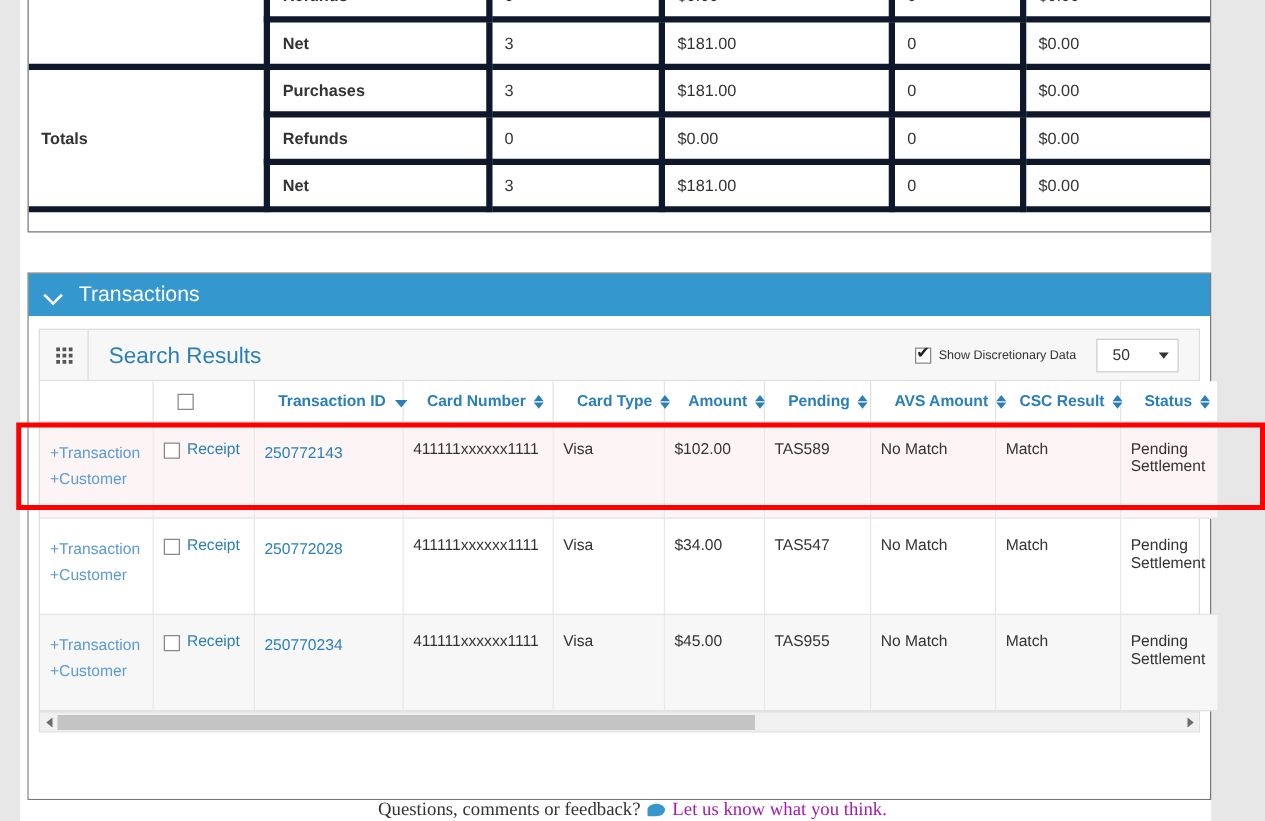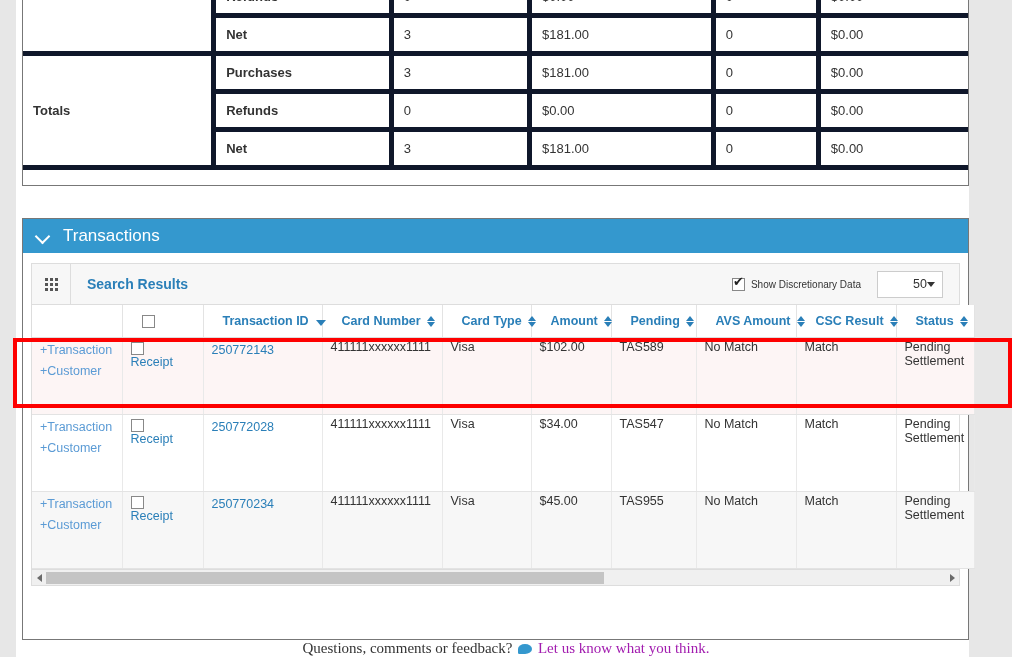--- a/index.html
+++ b/index.html
@@ -101,22 +101,22 @@
   }
   .grid-icon {
     display: grid;
     grid-template-columns: repeat(3, 3px);
     grid-template-rows: repeat(3, 3px);
     gap: 2px;
   }
   .grid-icon i { background: #555; display: block; width: 3px; height: 3px; }
   .search-results {
     color: #2a7fb8;
-    font-weight: bold;
-    font-size: 14px;
+    font-weight: normal;
+    font-size: 18px;
     padding-left: 16px;
     cursor: pointer;
   }
   .tb-spacer { flex: 1; }
   .discretionary {
     display: flex; align-items: center;
     font-size: 10px; color: #333;
     margin-right: 16px;
     cursor: pointer;
   }
@@ -136,21 +136,21 @@
     color: #222;
     line-height: 1;
   }
   .pagesize {
     width: 66px; height: 27px;
     border: 1px solid #ccc;
     background: #fff;
     font-size: 12.5px;
     color: #333;
     display: flex; align-items: center;
-    justify-content: flex-end;
+    justify-content: space-between;
     padding: 0 7px 0 12px;
     margin-right: 16px;
     cursor: pointer;
   }
   .caret-down {
     width: 0; height: 0;
     border-left: 4px solid transparent;
     border-right: 4px solid transparent;
     border-top: 5px solid #333;
   }
@@ -248,32 +248,32 @@
     flex: none;
   }
   .sort-desc::after {
     content: "";
     position: absolute; left: 0; top: 5px;
     border-left: 5px solid transparent;
     border-right: 5px solid transparent;
     border-top: 6px solid #2a7fb8;
   }
   table.grid td {
-    padding: 2px 8px;
+    padding: 14px 8px;
     border-right: 1px solid #e9e9e9;
     border-bottom: 1px solid #e3e3e3;
     vertical-align: top;
     color: #333;
     height: 77px;
   }
   tr.alt td { background: #f7f7f7; }
   tr.highlight td { background: #fdf5f5; }
   .lnk { color: #5b9bd5; cursor: pointer; display: block; line-height: 21px; }
   .lnk.tid { color: #2a7fb8; }
-  .cell-receipt { display: flex; align-items: flex-start; flex-direction: column; }
+  .cell-receipt { display: flex; align-items: flex-start; }
   .cell-receipt .cbx { margin-top: 2px; }
   .receipt-lbl { color: #2a7fb8; cursor: pointer; }
   .mono-card { color: #333; }
 
   
   .col-exp { width: 90px; }
   .col-rcp { width: 81px; }
   .col-tid { width: 119px; }
   .col-cnum { width: 120px; }
   .col-ctyp { width: 89px; }

